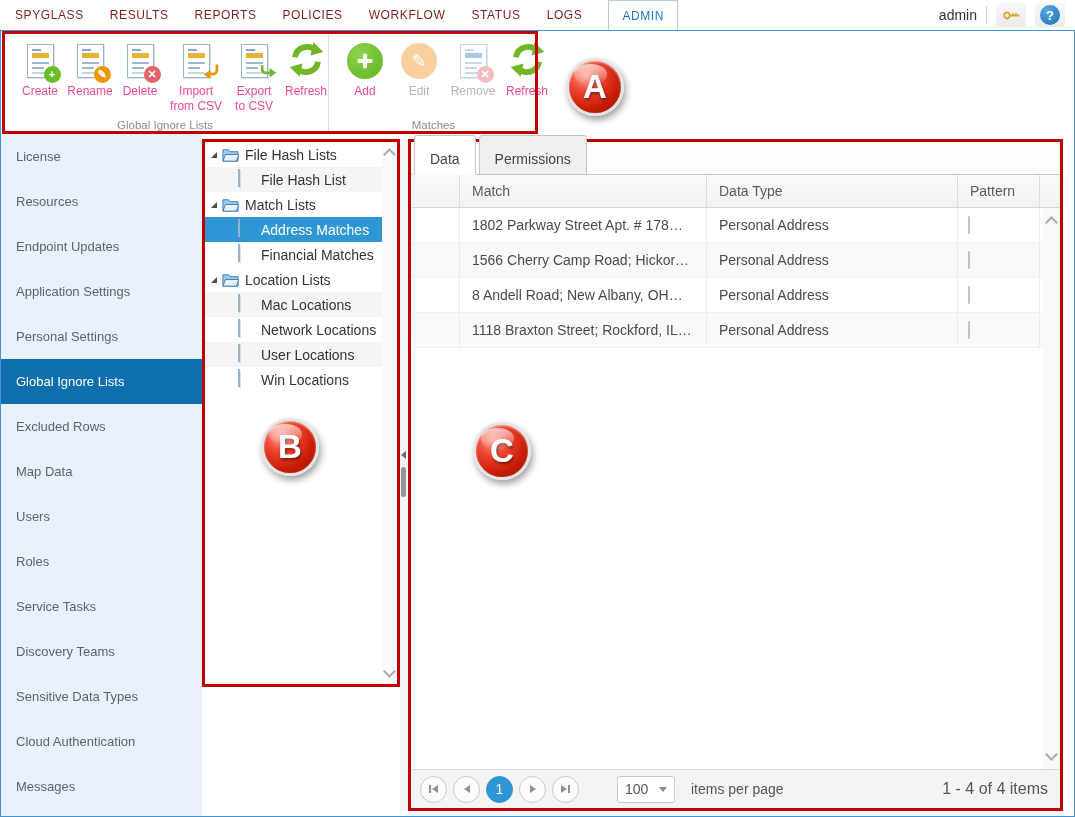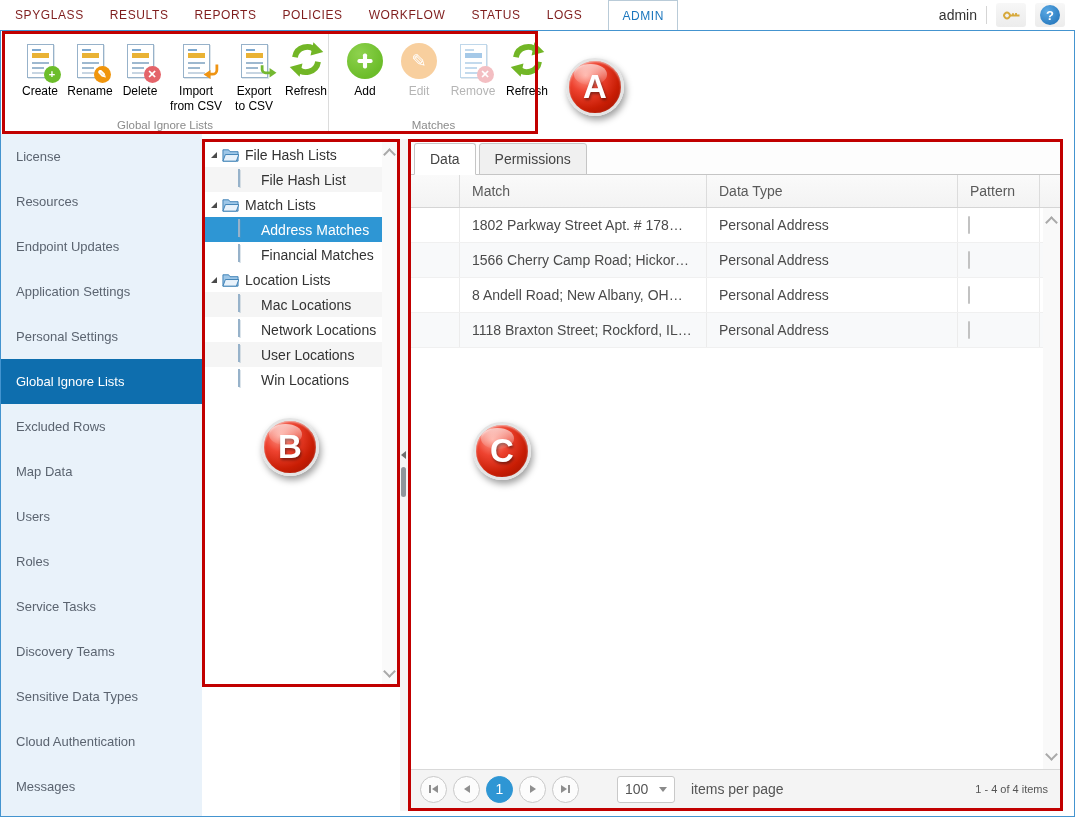--- a/index.html
+++ b/index.html
@@ -21,21 +21,21 @@
   .app-frame { position:absolute; left:0; top:30px; right:0; bottom:0; border:1px solid #4494cf; pointer-events:none; z-index:40; }
 
   
   .toolbar { position:absolute; left:1px; top:31px; width:1073px; height:103px; background:#fff; }
   .tb-group { position:absolute; top:0; height:100%; }
   .tb-group-1 { left:1px; width:327px; border-right:1px solid #dcdcdc; }
   .tb-group-2 { left:328px; width:209px; }
   .tb-buttons { display:flex; align-items:flex-start; padding:8px 0 0 16px; gap:6px; }
   .tb-btn { display:flex; flex-direction:column; align-items:center; min-width:44px; max-width:56px; cursor:pointer; }
   .tb-btn .tb-icon { height:44px; display:flex; align-items:center; justify-content:center; position:relative; }
-  .tb-btn .tb-label { font-size:12px; color:#000000; text-align:center; line-height:1.25; margin-top:1px; }
+  .tb-btn .tb-label { font-size:12px; color:#ec4899; text-align:center; line-height:1.25; margin-top:1px; }
   .tb-btn.disabled .tb-label { color:#b5b5b5; cursor:default; }
   .tb-btn.disabled { cursor:default; }
   .tb-group-label { position:absolute; bottom:3px; left:0; right:0; text-align:center; font-size:11.5px; color:#8b8b8b; }
 
   
   .doc { position:relative; width:27px; height:34px; background:#fff; border:1px solid #97b2ca; box-shadow:1px 1px 0 rgba(120,150,175,.25); }
   .doc i { position:absolute; left:4px; right:4px; display:block; }
   .doc .l1 { top:4px; height:2px; background:#7fa9cf; right:12px; }
   .doc .band { top:8px; height:5px; background:#e9b235; }
   .doc .l2 { top:17px; height:2px; background:#9db8cf; }
@@ -87,21 +87,21 @@
   .chev.down { transform:rotate(225deg); }
 
   
   .splitter { position:absolute; left:400px; top:139px; width:8px; height:672px; background:#f5f5f5; z-index:44; }
   .split-arrow { position:absolute; left:1px; top:312px; width:0; height:0; border-top:4px solid transparent; border-bottom:4px solid transparent; border-right:5px solid #6e6e6e; cursor:pointer; }
   .split-grip { position:absolute; left:1px; top:328px; width:5px; height:30px; border-radius:3px; background:#8f959b; cursor:col-resize; }
 
   
   .grid-panel { position:absolute; left:408px; top:139px; width:655px; height:672px; background:#fff; border:3px solid #c10000; z-index:45; display:flex; flex-direction:column; }
   .tabstrip { height:33px; background:#fdfdfd; border-bottom:1px solid #c5c5c5; display:flex; align-items:flex-end; padding-left:3px; }
-  .tab { font-size:14px; color:#444; padding:7px 15px 7px 15px; border:1px solid #c5c5c5; border-radius:3px 3px 0 0; background:#f0f0f0; margin-right:3px; margin-bottom:-1px; cursor:pointer; }
+  .tab { font-size:14px; color:#444; padding:15px 15px 7px 15px; border:1px solid #c5c5c5; border-radius:3px 3px 0 0; background:#f0f0f0; margin-right:3px; margin-bottom:-1px; cursor:pointer; }
   .tab.active { background:#fff; border-bottom:1px solid #fff; color:#444; }
   .ghead { height:33px; background:linear-gradient(#fafafa,#f3f3f3); border-bottom:1px solid #d5d5d5; display:flex; }
   .gcol { border-right:1px solid #dcdcdc; padding-left:12px; font-size:14px; color:#5a5a5a; line-height:32px; white-space:nowrap; overflow:hidden; }
   .c0 { width:49px; padding-left:0; }
   .c1 { width:247px; }
   .c2 { width:251px; }
   .c3 { width:82px; }
   .c4 { flex:1; border-right:none; }
   .gbody { flex:1; position:relative; }
   .grow { height:35px; display:flex; border-bottom:1px solid #f0f0f0; }
@@ -113,21 +113,21 @@
   
   .pager { height:39px; background:#f4f4f4; border-top:1px solid #d9d9d9; display:flex; align-items:center; padding:0 12px 0 9px; gap:6px; }
   .pg-btn { width:27px; height:27px; border-radius:50%; border:1px solid #c9c9c9; background:#fcfcfc; display:flex; align-items:center; justify-content:center; gap:1px; cursor:pointer; flex:none; }
   .pg-btn.current { background:#2e96d4; border-color:#2e96d4; color:#fff; font-size:14px; }
   .tri-l { width:0; height:0; border-top:4px solid transparent; border-bottom:4px solid transparent; border-right:6px solid #8f8f8f; }
   .tri-r { width:0; height:0; border-top:4px solid transparent; border-bottom:4px solid transparent; border-left:6px solid #8f8f8f; }
   .pbar { width:2px; height:8px; background:#8f8f8f; }
   .pager-select { margin-left:32px; width:58px; height:27px; border:1px solid #c9c9c9; border-radius:3px; background:#fff; display:flex; align-items:center; padding:0 7px; font-size:14px; color:#555; cursor:pointer; flex:none; }
   .pager-select .caret { margin-left:auto; width:0; height:0; border-left:4px solid transparent; border-right:4px solid transparent; border-top:5px solid #8a8a8a; }
   .pager-label { margin-left:10px; font-size:14px; color:#555; white-space:nowrap;text-align:center; }
-  .pager-summary { margin-left:auto; font-size:11px; color:#555; white-space:nowrap; }
+  .pager-summary { margin-left:auto; font-size:16px; color:#555; white-space:nowrap; }
 </style>
 </head>
 <body>
 
 <div class="navbar">
   <div class="nav-tabs">
     <div class="nav-tab">SPYGLASS</div>
     <div class="nav-tab">RESULTS</div>
     <div class="nav-tab">REPORTS</div>
     <div class="nav-tab">POLICIES</div>

